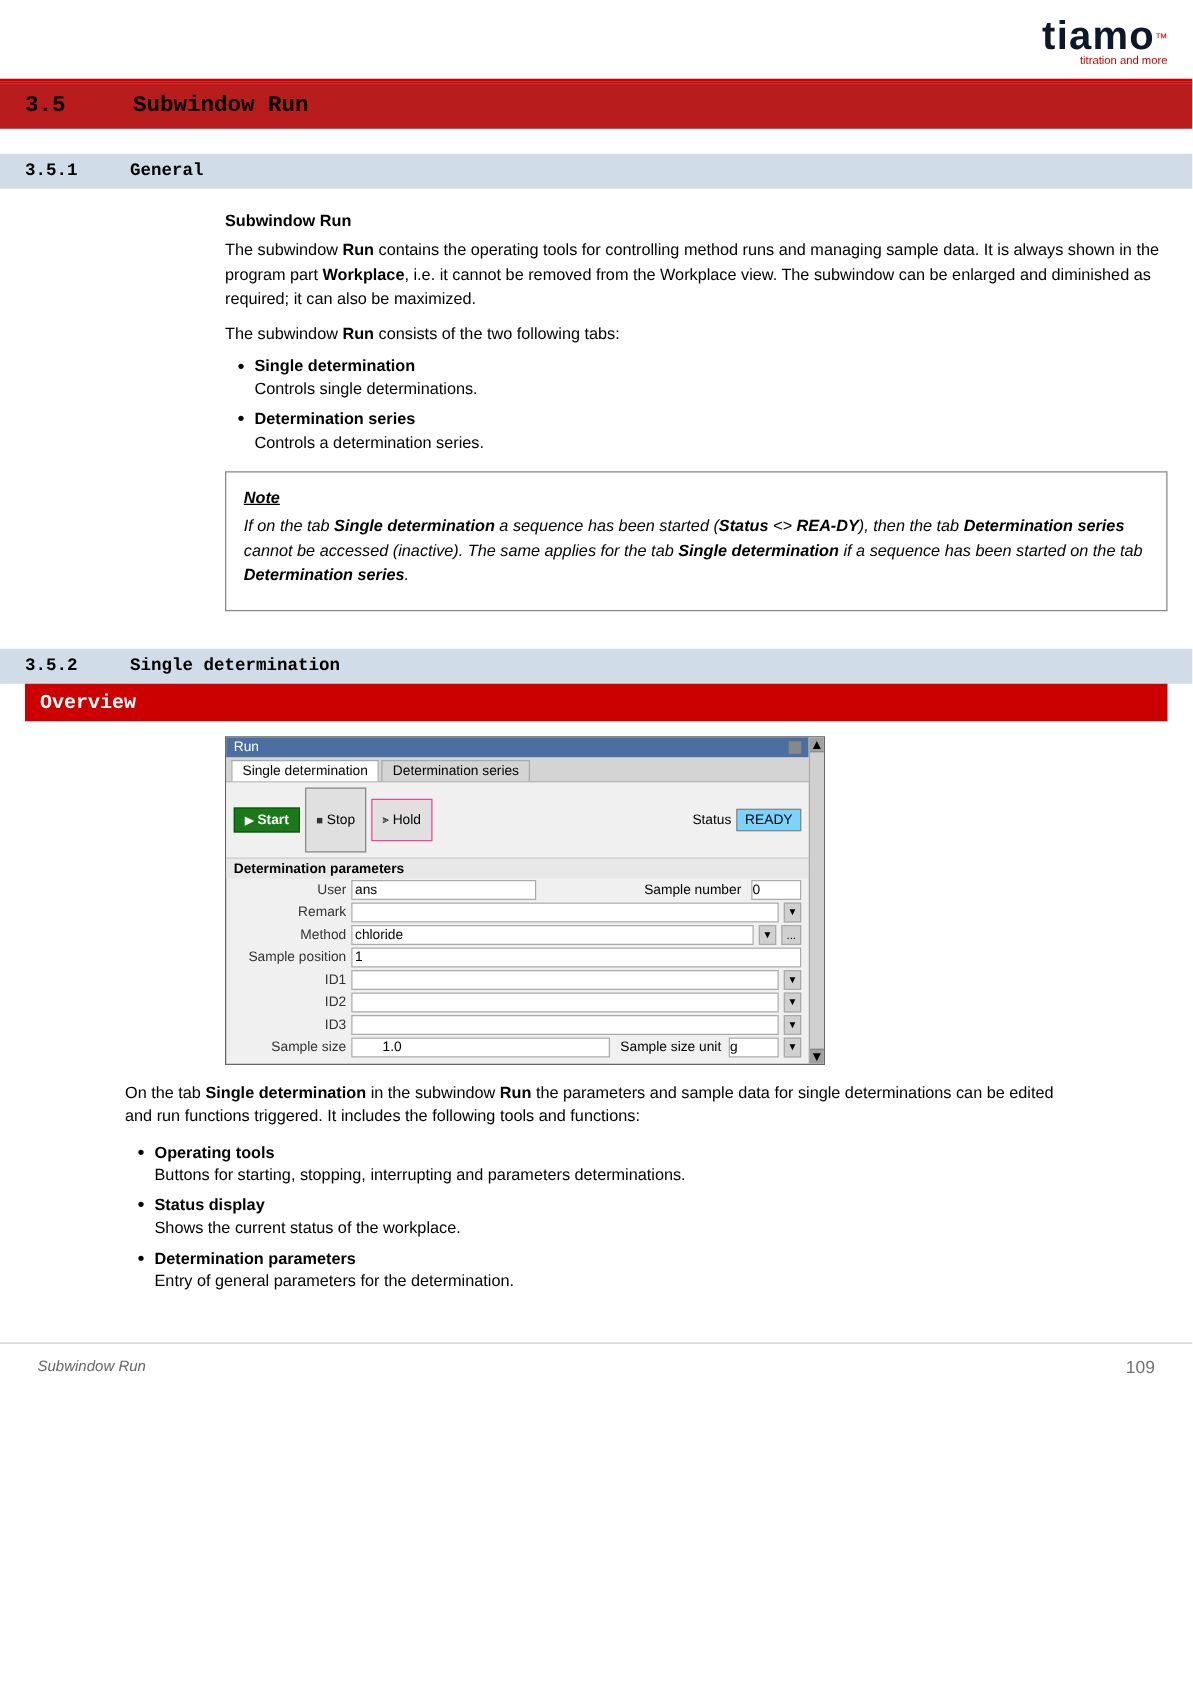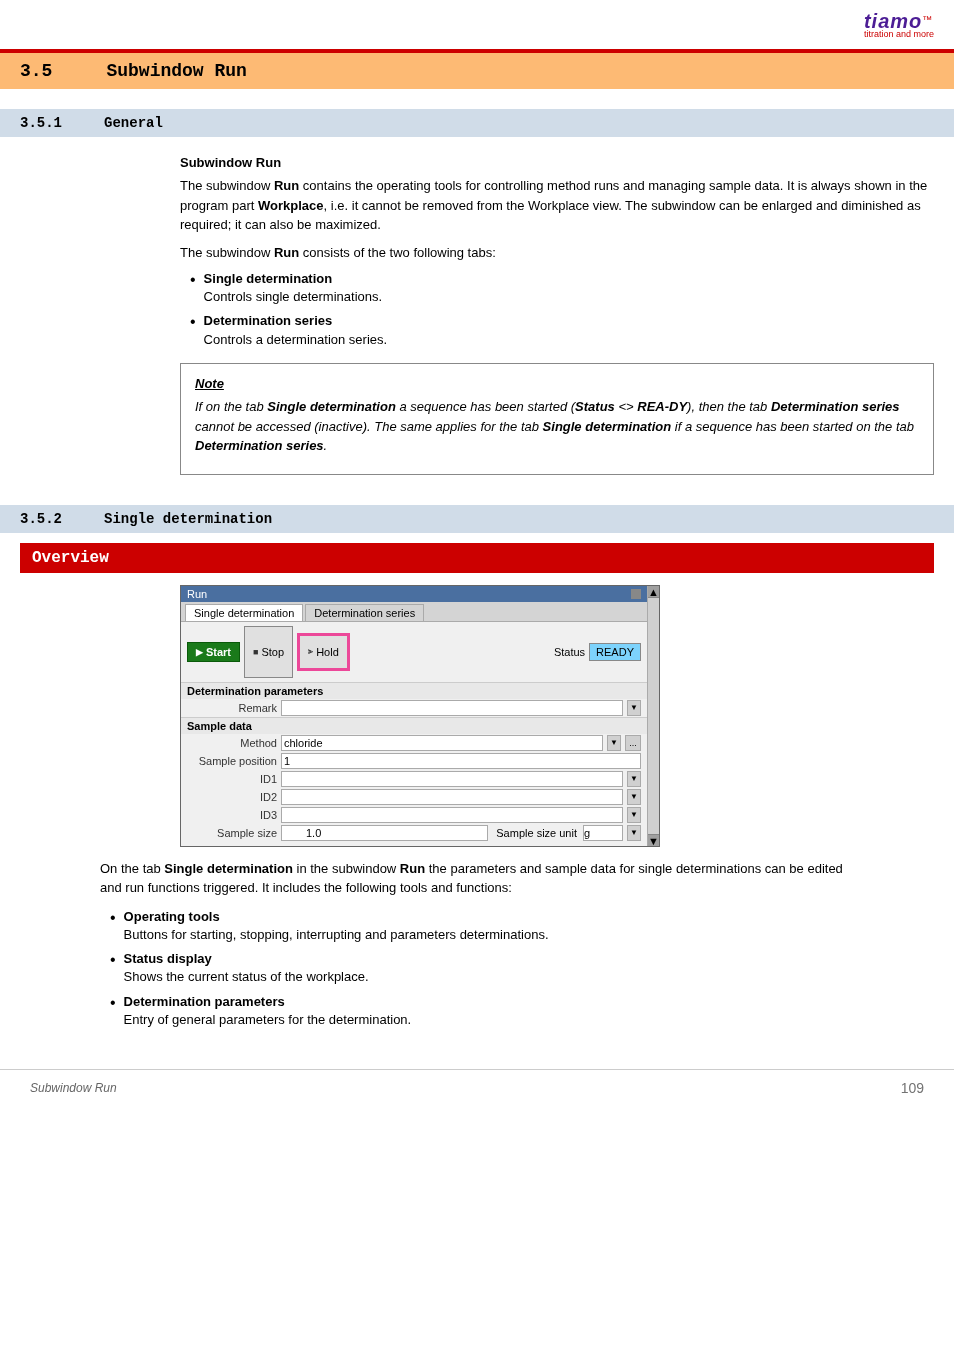--- a/index.html
+++ b/index.html
@@ -18,42 +18,41 @@
       justify-content: flex-end;
       align-items: center;
       padding: 10px 20px;
       border-bottom: 2px solid #c00;
     }
     .logo-container {
       display: flex;
       align-items: center;
     }
     .logo-text {
-      font-size: 20px;
-      font-style: italic;
-      font-weight: bold;
-      color: #4c1d95;
+      font-size: 32px;
+      font-weight: bold;
+      color: #0f172a;
       letter-spacing: 1px;
     }
     .logo-tm {
       font-size: 10px;
       vertical-align: super;
       color: #c00;
     }
     .logo-tagline {
       font-size: 9px;
       color: #c00;
       display: block;
       text-align: right;
       margin-top: -4px;
     }
 
     
     .section-main {
-      background: #fdba74;
+      background: #b91c1c;
       padding: 8px 20px;
       margin-bottom: 0;
     }
     .section-main h1 {
       font-size: 18px;
       font-weight: bold;
       font-family: 'Courier New', monospace;
       color: #000;
     }
 
@@ -127,21 +126,21 @@
     }
     .note-box .note-title {
       font-weight: bold;
       font-style: italic;
       text-decoration: underline;
       margin-bottom: 4px;
     }
 
     
     .overview-section {
-      margin: 10px 20px;
+      margin: 0 20px;
     }
     .overview-header {
       background: #c00;
       color: #fff;
       padding: 6px 12px;
       font-size: 16px;
       font-weight: bold;
       font-family: 'Courier New', monospace;
     }
 
@@ -219,21 +218,21 @@
       align-items: center;
       gap: 3px;
     }
     .btn-stop::before {
       content: "■";
       font-size: 9px;
       color: #333;
     }
     .btn-hold {
       background: #e0e0e0;
-      border: 3px solid #ec4899;
+      border: 1px solid #ec4899;
       padding: 10px 8px;
       font-size: 11px;
       cursor: pointer;
       display: flex;
       align-items: center;
       gap: 3px;
     }
     .btn-hold::before {
       content: "⫸";
       font-size: 9px;
@@ -446,28 +445,34 @@
               <span>Hold</span>
             </button>
             <div class="status-label">
               <span>Status</span>
               <span class="status-box">READY</span>
             </div>
           </div>
 
           <div class="section-label">Determination parameters</div>
 
+          <div class="form-row">
+            <span class="form-label">User</span>
+            <input class="form-input" value="ans" style="flex: 1 1 0%;" readonly="">
+            <span style="flex: 1;"></span>
+            <span style="font-size:11px; margin-right:4px;">Sample number</span>
+            <input class="form-input-small" value="0" style="">
+          </div>
 
           <div class="form-row">
             <span class="form-label">Remark</span>
             <input class="form-input" style="flex: 1 1 0%;" readonly="">
             <span class="dropdown-arrow">▼</span>
           </div>
 
-          <div class="section-label">Sample data</div>
 
           <div class="form-row">
             <span class="form-label">Method</span>
             <input class="form-input" value="chloride" style="flex: 1 1 0%;">
             <span class="dropdown-arrow">▼</span>
             <span class="ellipsis-btn">...</span>
           </div>
 
           <div class="form-row">
             <span class="form-label">Sample position</span>

